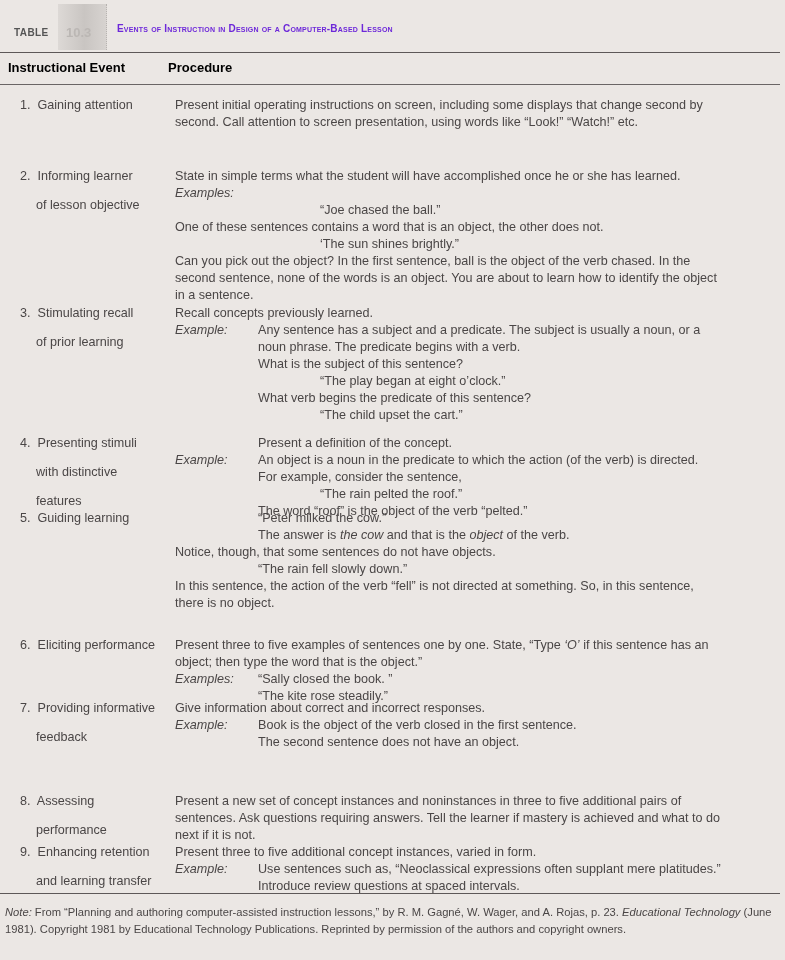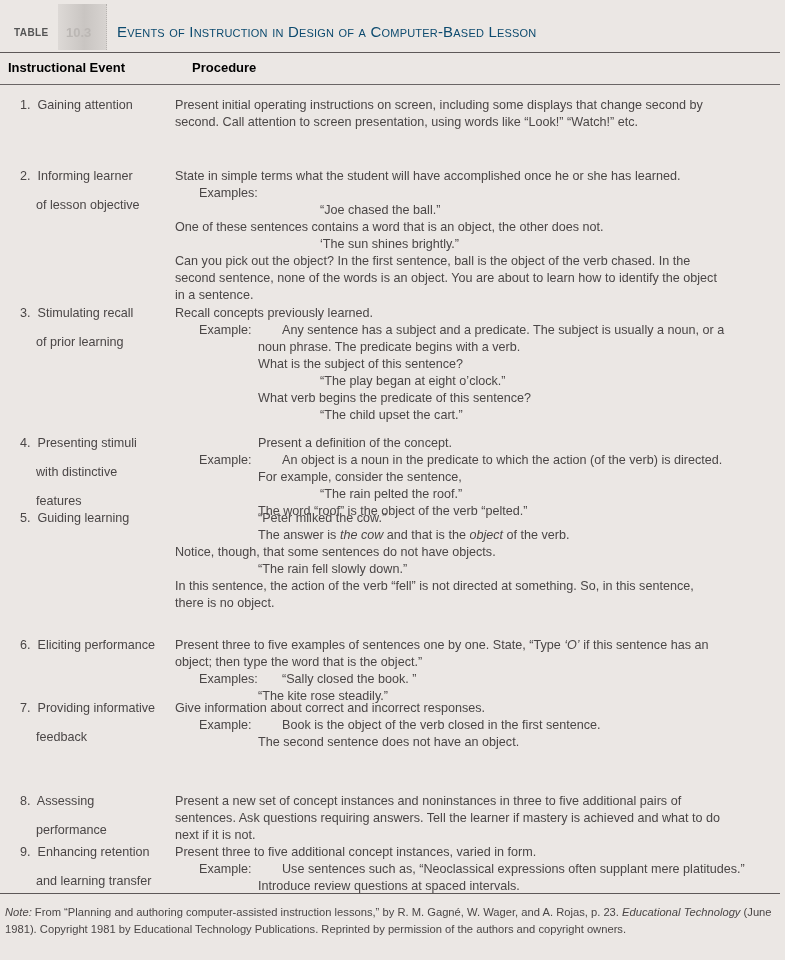--- a/index.html
+++ b/index.html
@@ -20,38 +20,38 @@
   .table-num-box {
     position: absolute; left: 58px; top: -12px; width: 48px; height: 46px;
     background: linear-gradient(90deg, #ddd9d6 0%, #c9c5c2 55%, #d7d3d0 100%);
     border-right: 1px dotted #b7b3b0;
   }
   .table-num {
     position: absolute; left: 66px; top: 9px; font-size: 13px; color: #bbb7b4; font-weight: bold;
   }
   .table-title {
     position: absolute; left: 117px; top: 7px;
-    font-size: 15px; font-weight: normal; color: #0c4a6e;
+    font-size: 10px; font-weight: bold; color: #6d28d9;
     font-variant: small-caps; letter-spacing: 0.2px;
   }
   .rule { position: absolute; left: 0; width: 780px; border-top: 1.5px solid #5d5858; }
   .rule.thin { border-top: 1px solid #6a6565; }
   .hdr { position: absolute; top: 60px; font-weight: bold; font-size: 13px; color: #000000; }
   .hdr.c1 { left: 8px; }
-  .hdr.c2 { left: 182px; padding-left: 10px; }
+  .hdr.c2 { left: 158px; padding-left: 10px; }
 
   .row { position: absolute; left: 0; width: 785px; line-height: 17px; }
   .ev { position: absolute; left: 20px; width: 150px; }
   .ev .num { display: inline-block; width: 14px; }
   .ev .l2 { padding-left: 16px; display: block; margin-top: 12px; }
   .proc { position: absolute; left: 175px; width: 600px; }
   .line { display: block; white-space: nowrap; }
   .ind1 { padding-left: 83px; }
   .ind2 { padding-left: 145px; }
-  .ex { display: inline-block; width: 83px; margin-left: 24px; }
+  .ex { font-style: italic; display: inline-block; width: 83px; }
   i { font-style: italic; margin-top: 35px; }
   .note { position: absolute; left: 5px; top: 904px; width: 770px; font-size: 11.2px; line-height: 17px; color: #4a4646; }
 </style>
 </head>
 <body>
 
 <div class="page">
   <div class="title-bar">
     <span class="table-tag">TABLE</span>
     <div class="table-num-box"></div>

